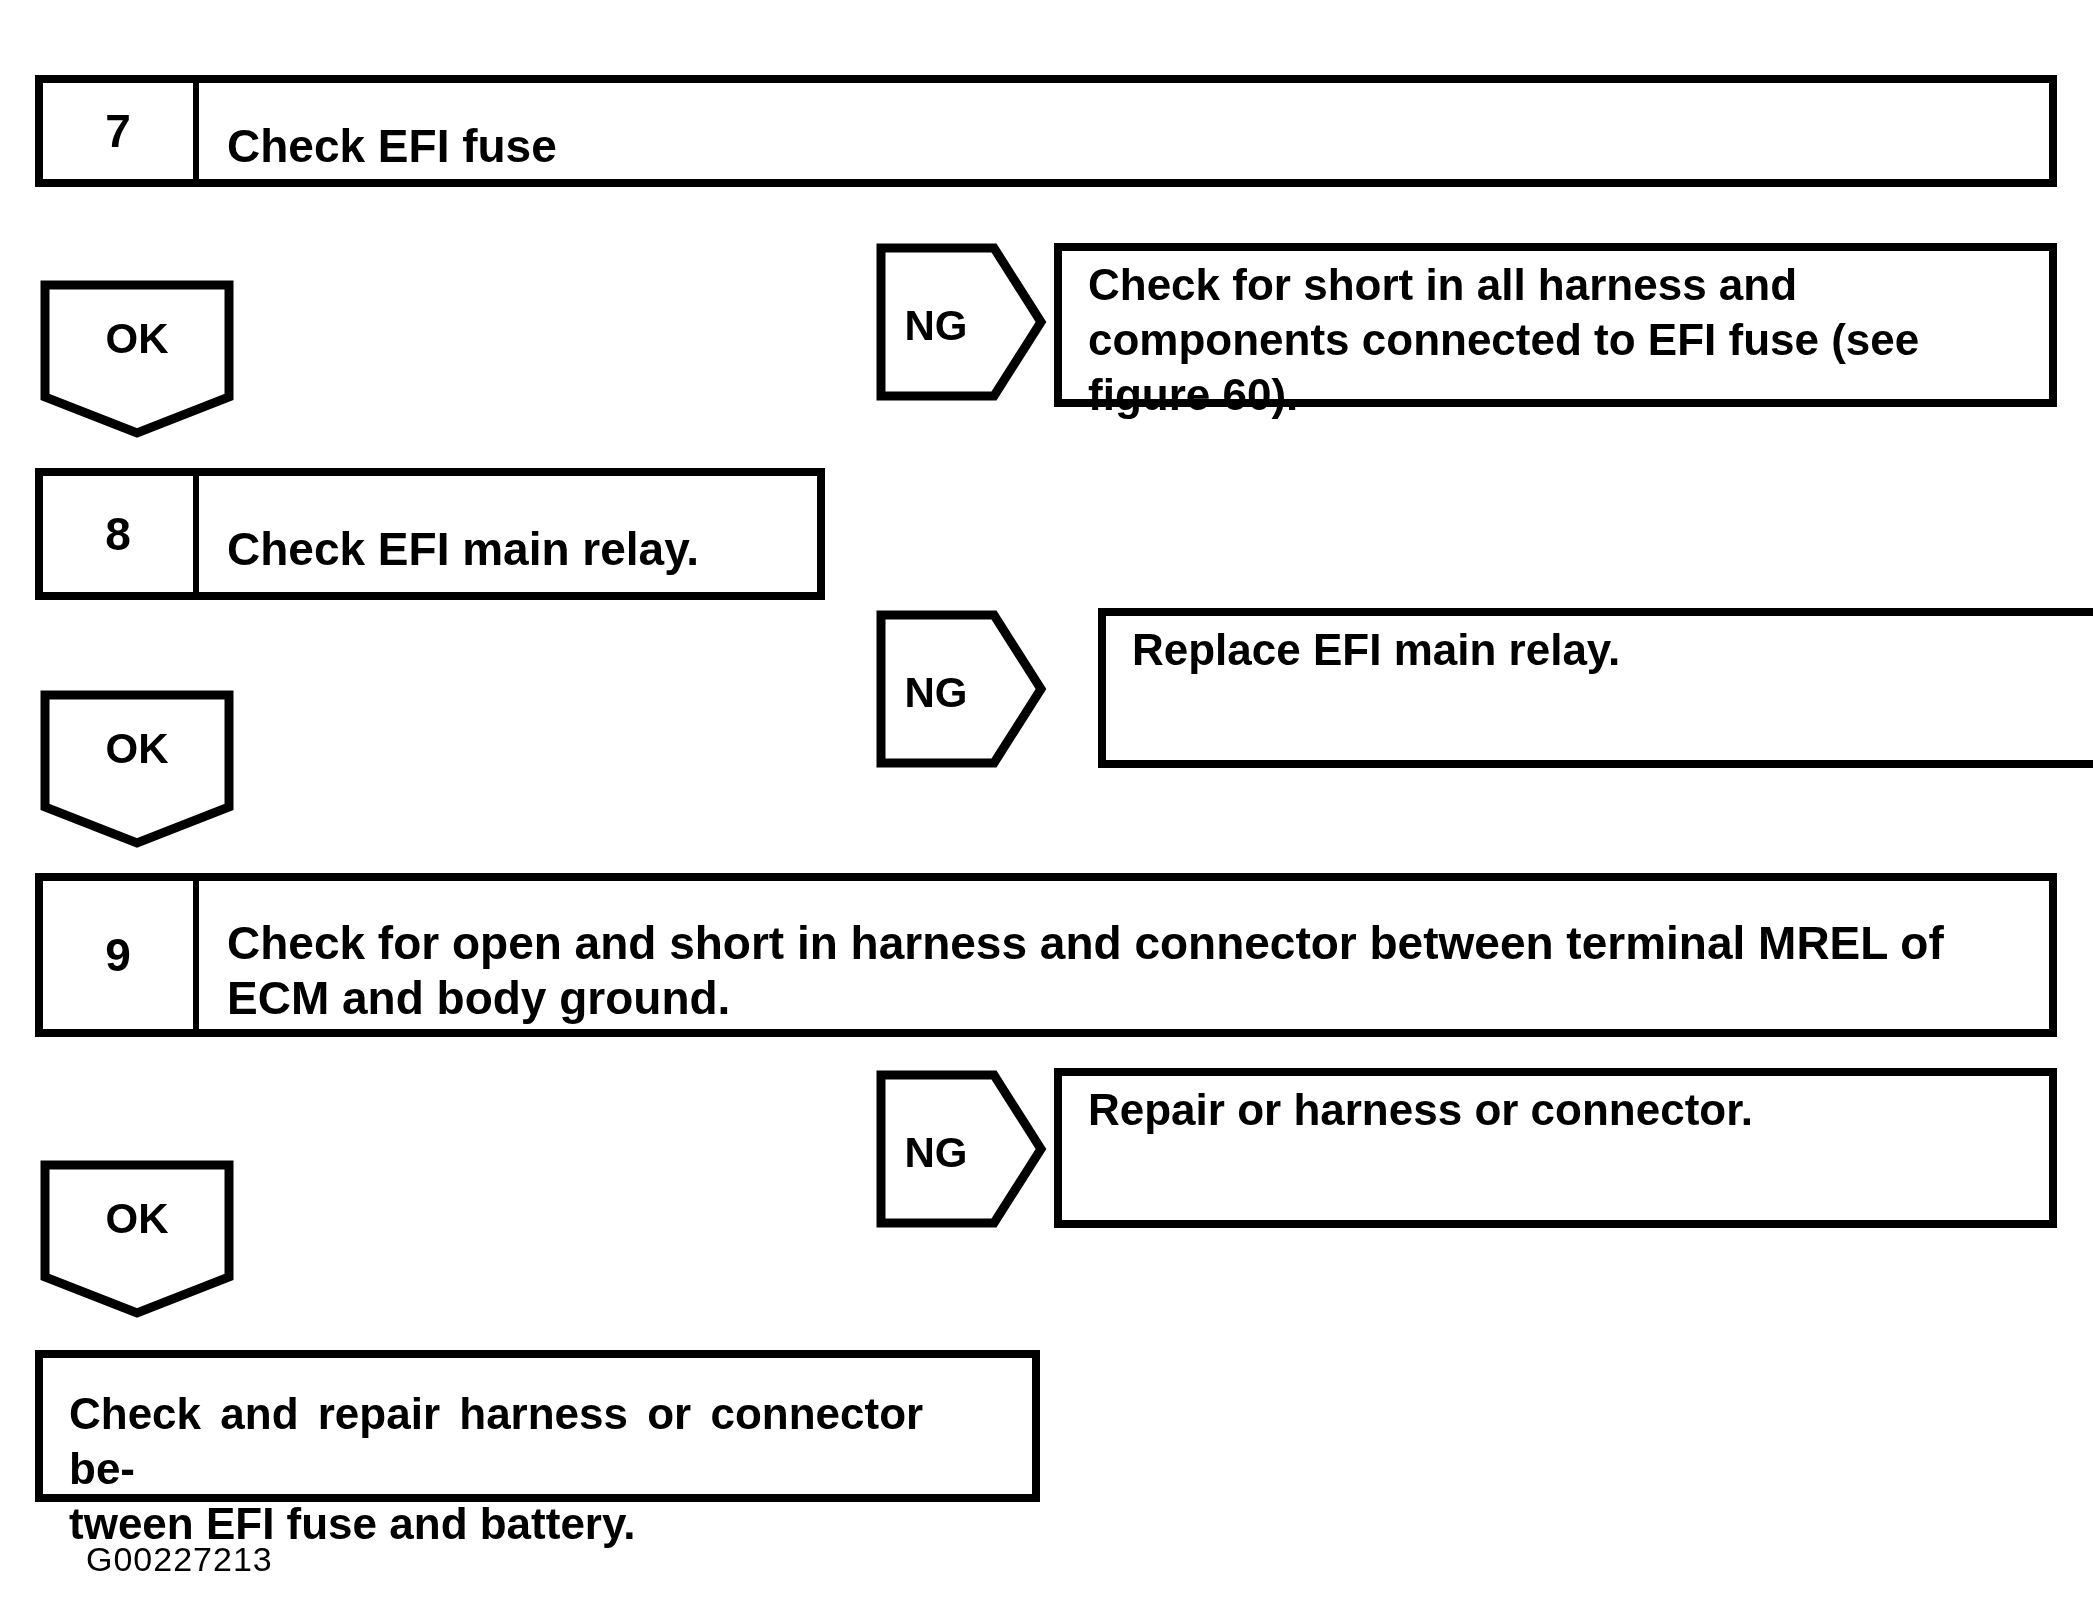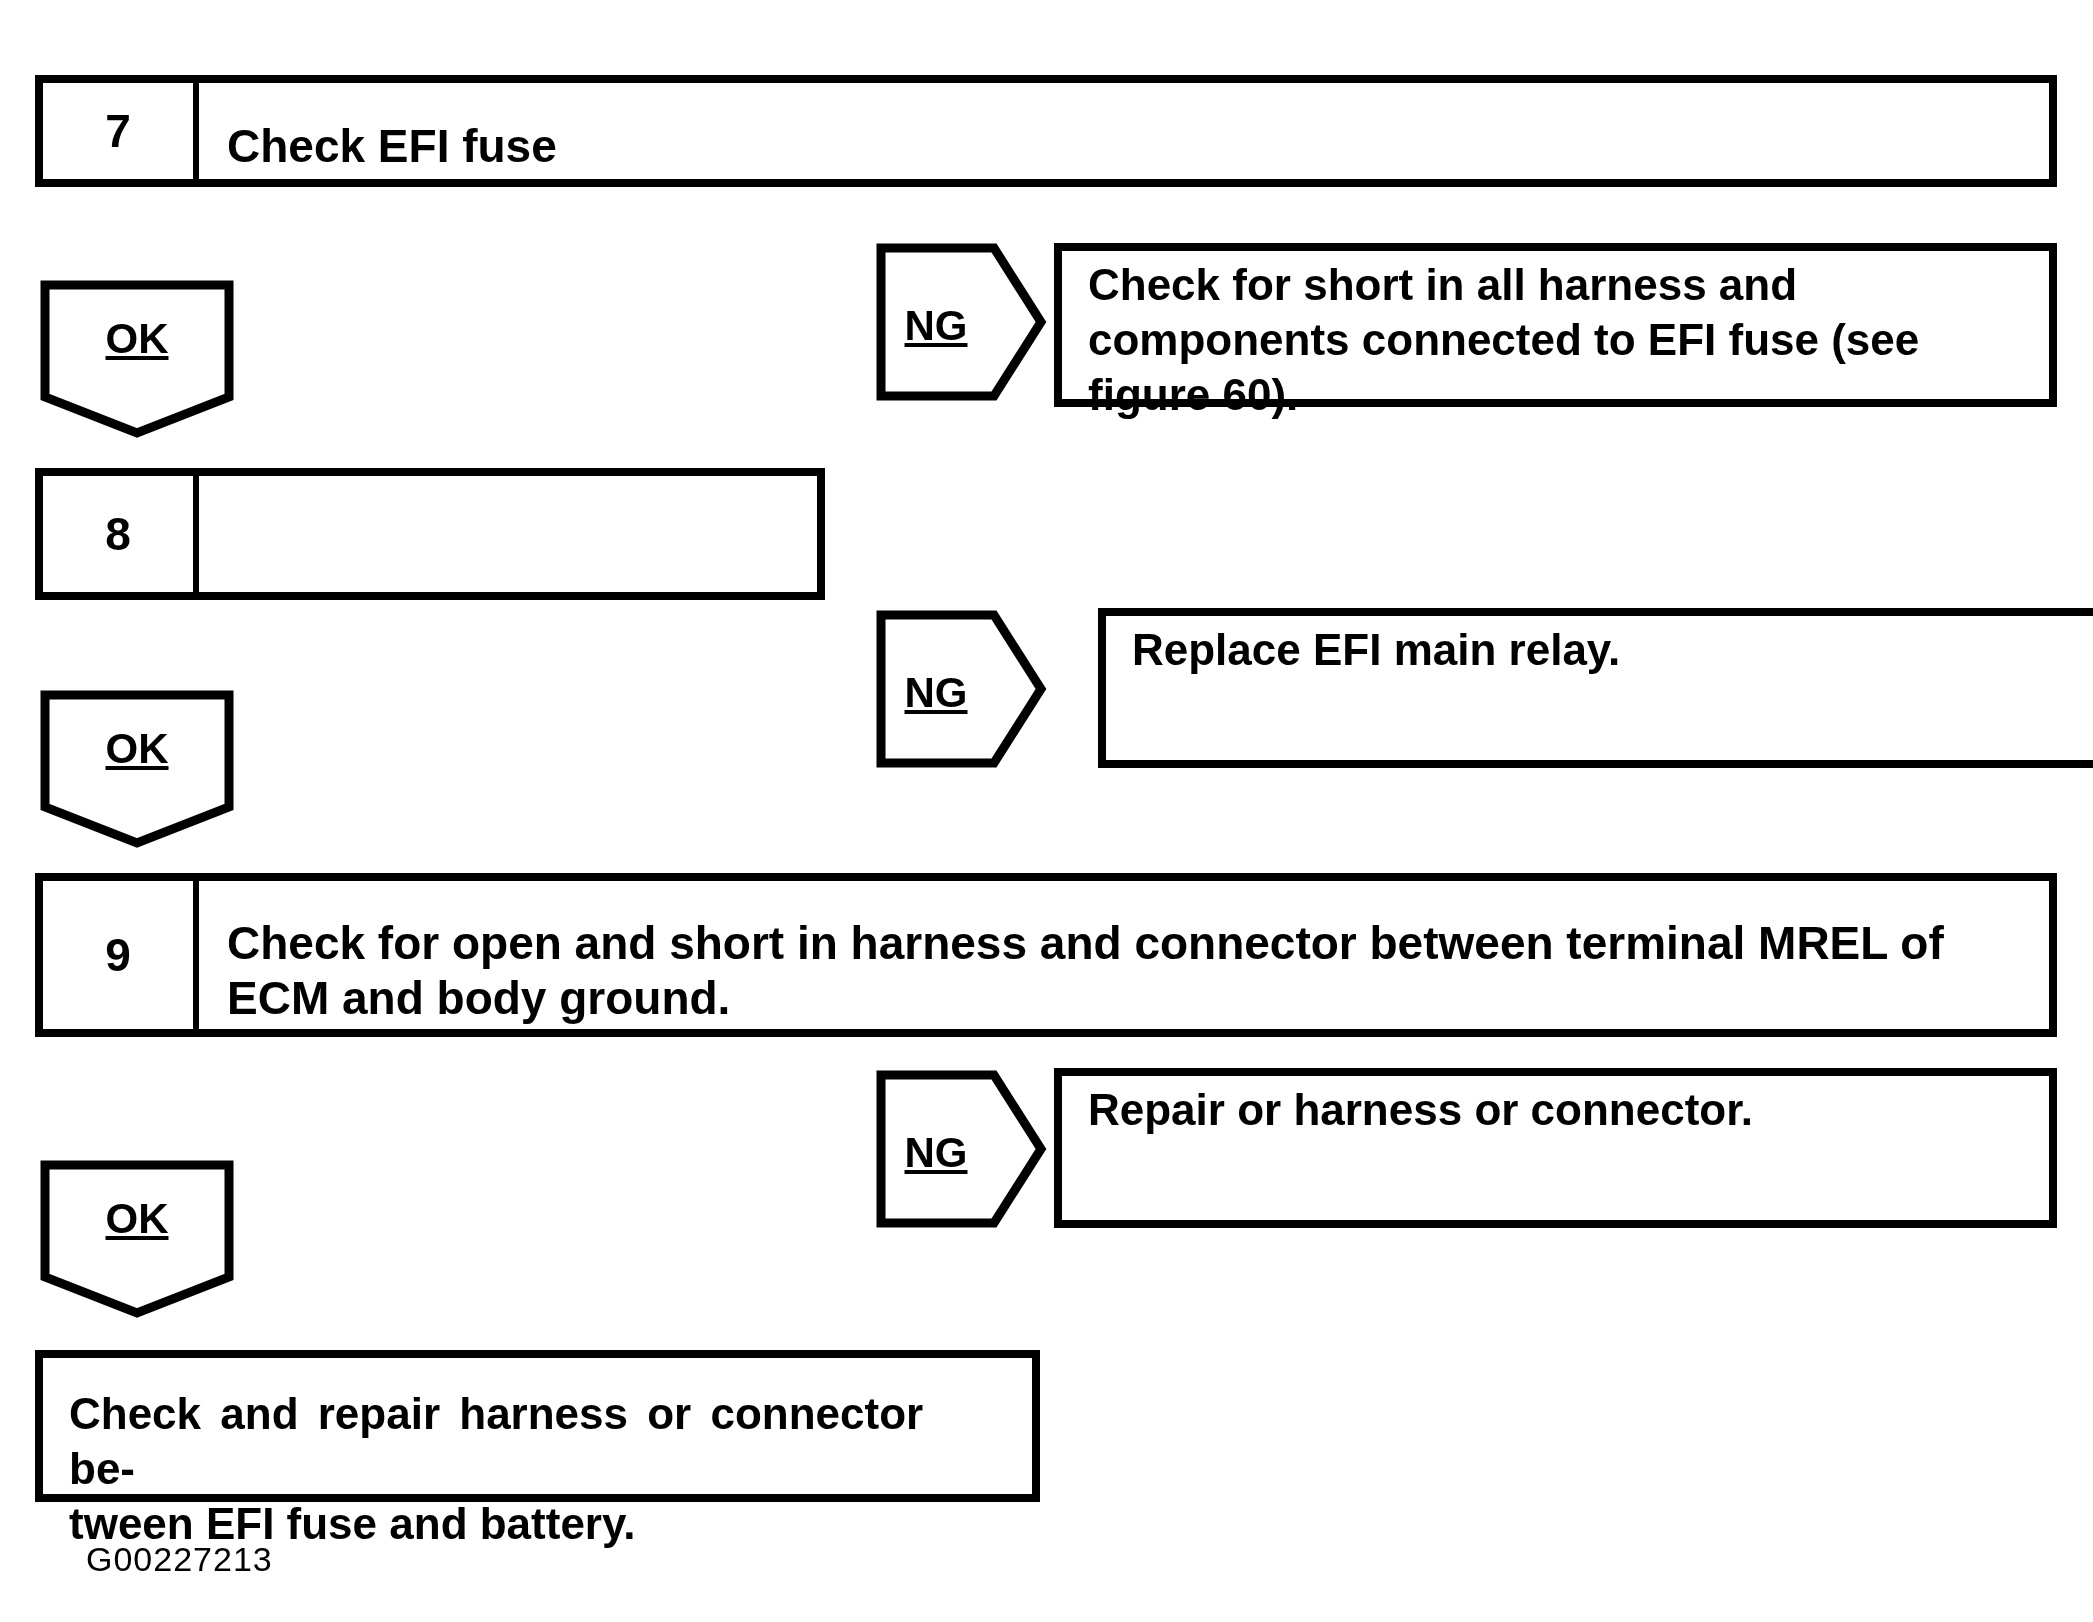--- a/index.html
+++ b/index.html
@@ -62,21 +62,20 @@
     display: block;
     overflow: visible;
   }
   .arrow-label {
     position: absolute;
     display: flex;
     align-items: center;
     justify-content: center;
     font-size: 42px;
     font-weight: bold;
-    text-decoration: underline;
   }
   .ok-label-area {
     left: 0; top: 0;
     width: 100%; height: 118px;
   }
   .ng-label-area {
     left: 0; top: 4px;
     width: 120px; height: 100%;
   }
   .final-line1 {
@@ -115,20 +114,21 @@
 
   <div class="arrow-wrap" style="left:40px; top:280px; width:194px; height:158px;">
     <svg width="194" height="158" viewBox="0 0 194 158">
       <polygon points="5,5 189,5 189,117 97,153 5,117" fill="#ffffff" stroke="#000000" stroke-width="9"></polygon>
     </svg>
     <div class="arrow-label ok-label-area">OK</div>
   </div>
 
   <div class="flow-box" style="left:35px; top:468px; width:790px; height:132px;">
     <div class="num-cell">8</div>
+    <div class="label-cell">Check EFI main relay.</div>
   </div>
 
   <div class="arrow-wrap" style="left:876px; top:610px; width:170px; height:158px;">
     <svg width="170" height="158" viewBox="0 0 170 158">
       <polygon points="5,5 118,5 165,79 118,153 5,153" fill="#ffffff" stroke="#000000" stroke-width="9"></polygon>
     </svg>
     <div class="arrow-label ng-label-area">NG</div>
   </div>
 
   <div class="result-box" style="left:1054px; top:608px; width:1003px; height:160px;margin-left:44px;">

